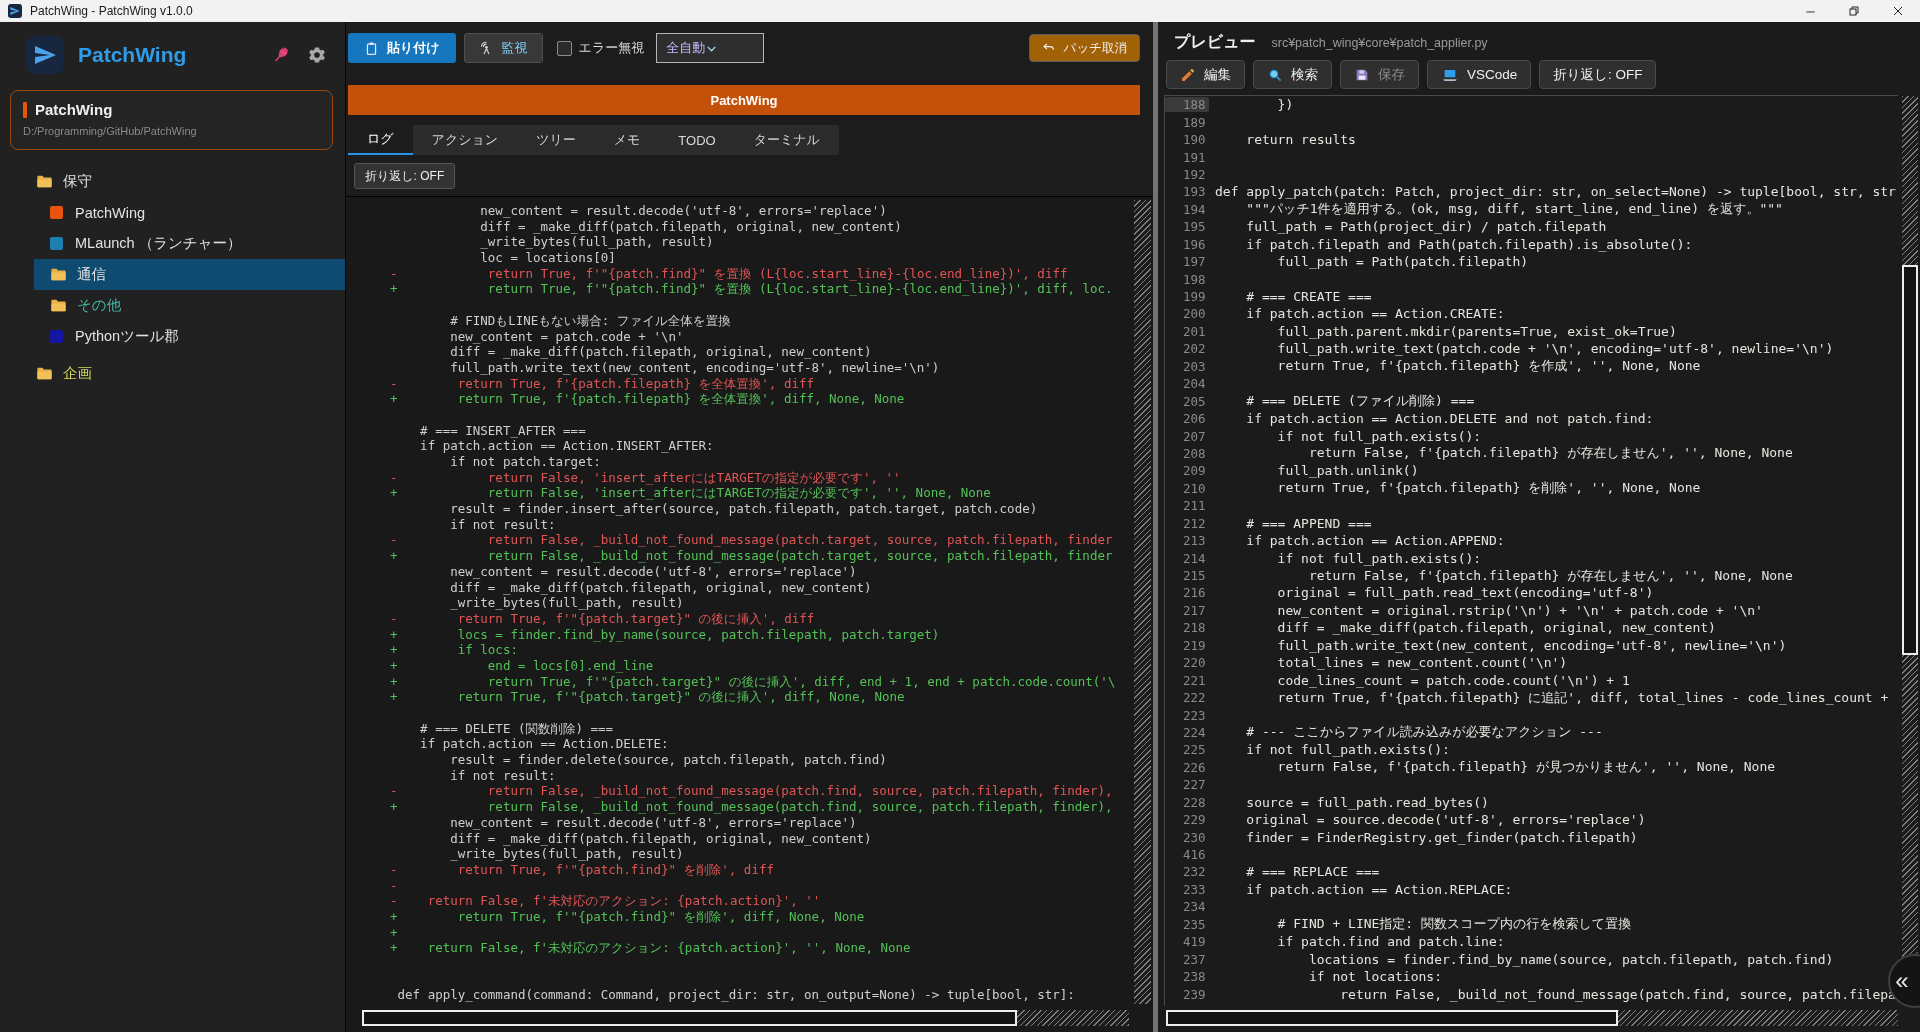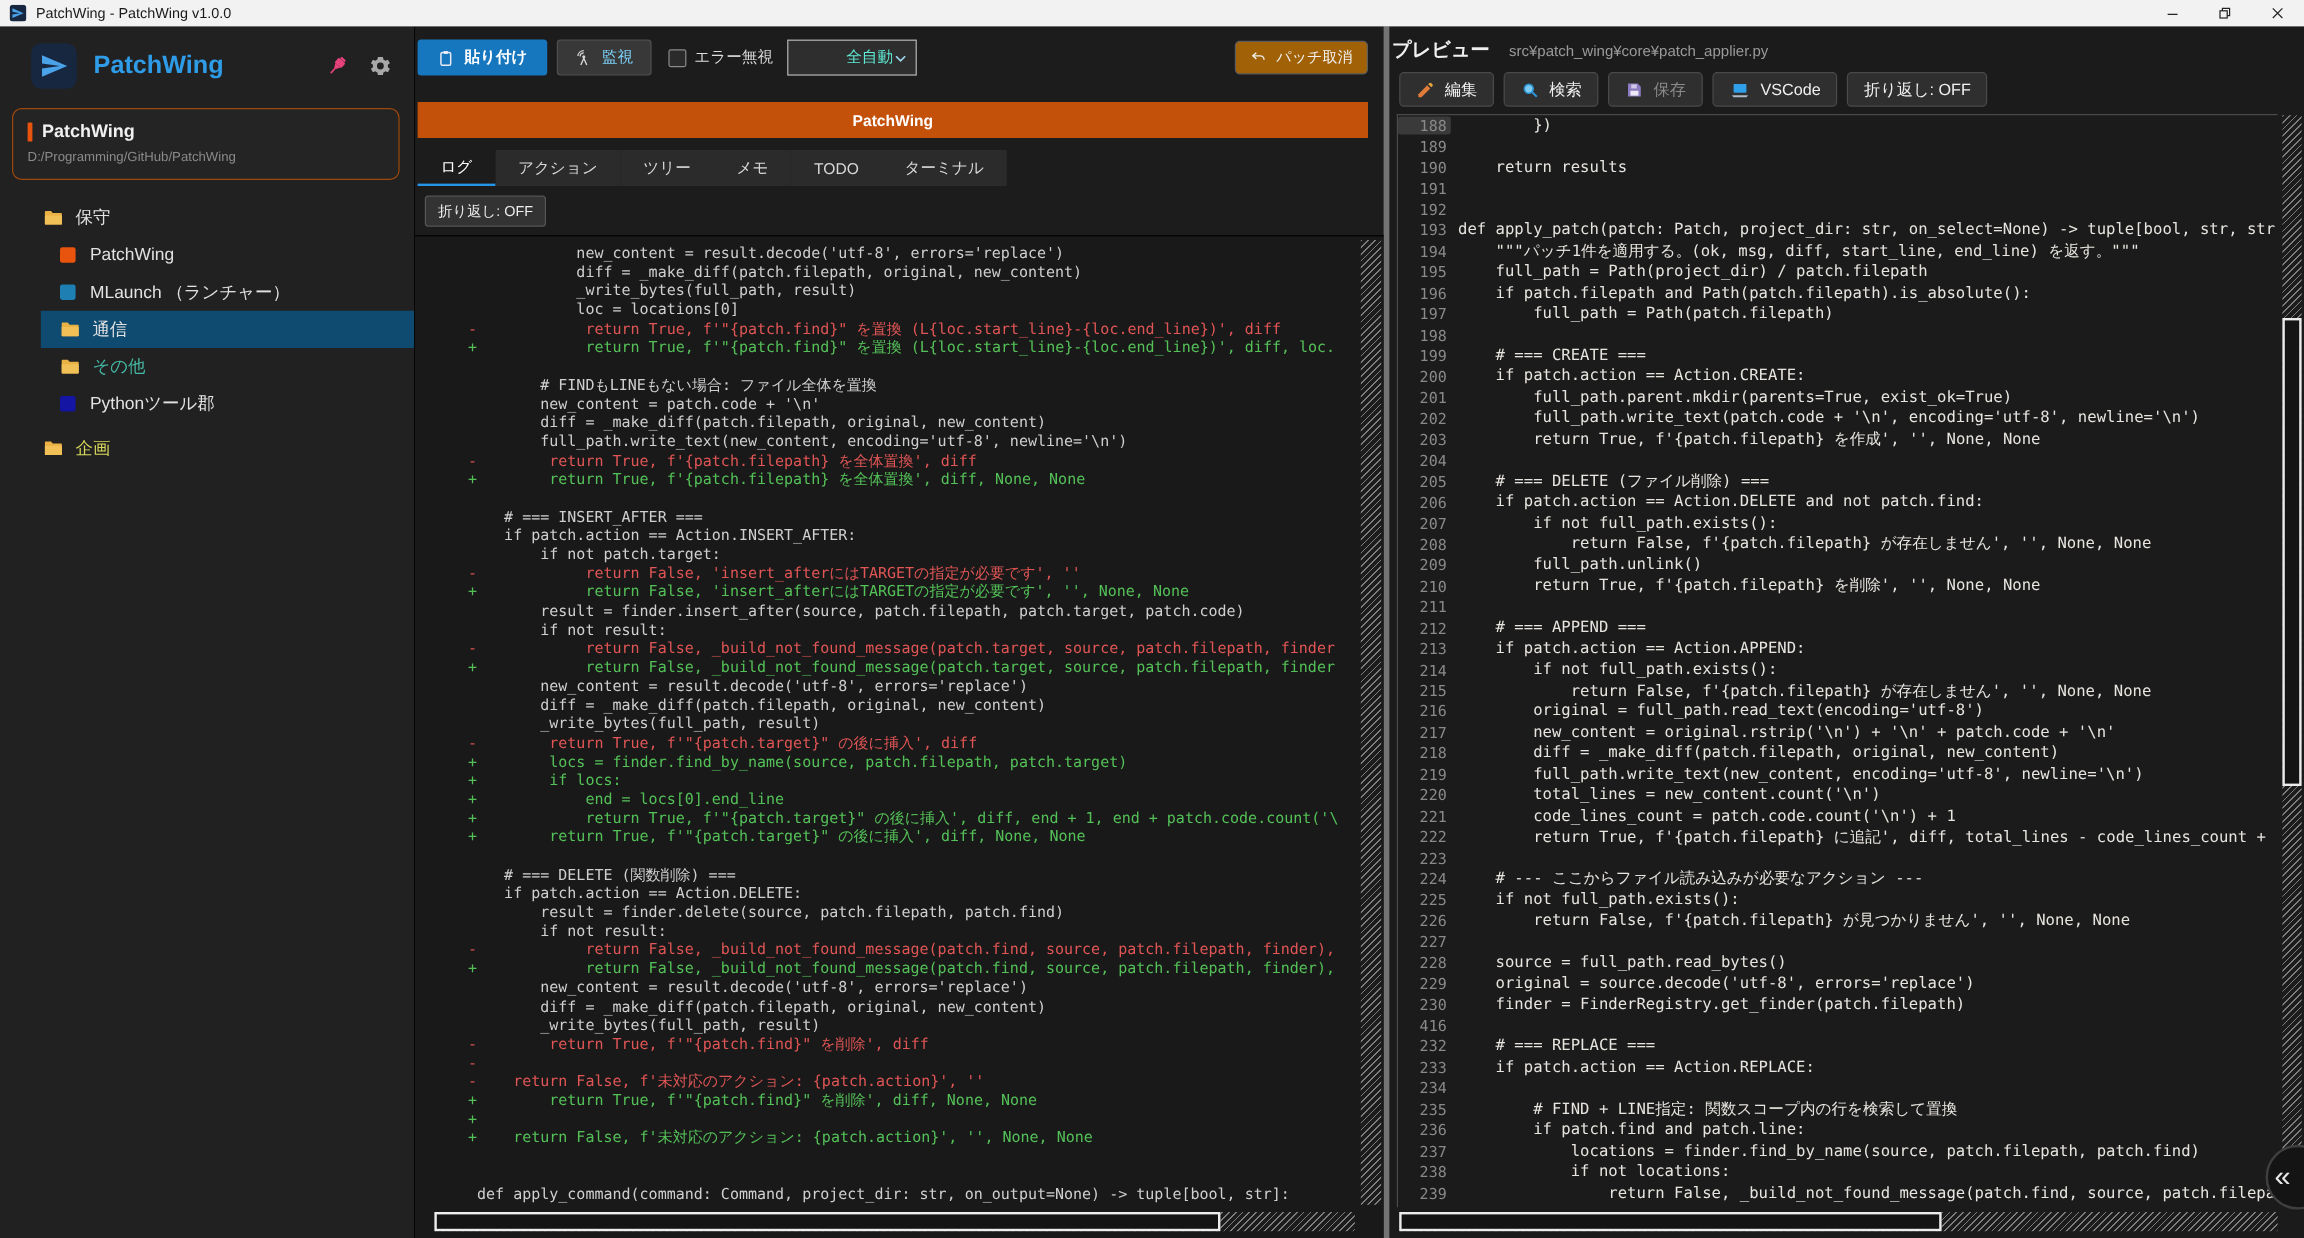--- a/index.html
+++ b/index.html
@@ -42,21 +42,21 @@
 
   
   .middle { width:812px; position:relative; background:#1c1c1c; border-right:5px solid #737373; }
   .toolbar { position:absolute; left:2px; right:13px; top:11px; height:30px; display:flex; align-items:center; }
   .btn { display:flex; align-items:center; gap:8px; border-radius:3px; cursor:default; }
   .btn-paste { height:30px; padding:0 16px; background:#1677be; color:#fff; font-size:13px; font-weight:bold; }
   .btn-watch { height:30px; padding:0 14px; margin-left:8px; background:#383838; border:1px solid #4f4f4f; color:#7dd3fc; font-size:13px; }
   .chk-group { display:flex; align-items:center; gap:7px; margin-left:14px; color:#dcdcdc; font-size:13px; }
   .cb { width:15px; height:15px; background:#2b2b2b; border:1px solid #8a8a8a; border-radius:2px; }
   .selectbox { margin-left:12px; height:30px; width:108px; background:#2e2e2e; border:1px solid #b5b5b5;
-    color:#5eead4; font-size:13px; padding:0 6px 0 9px; display:flex; align-items:center; justify-content:flex-end; }
+    color:#c4b5fd; font-size:13px; padding:0 6px 0 9px; display:flex; align-items:center; justify-content:flex-start; }
   .btn-undo { margin-left:auto; height:28px; padding:0 12px; background:#a16207; border:1px solid #5c5c5c;
     border-radius:4px; color:#f2f2f2; font-size:12.5px; }
   .banner { position:absolute; left:2px; right:13px; top:63px; height:30px; background:#c4510a;
     color:#fff; font-size:13px; font-weight:bold; display:flex; align-items:center; justify-content:center; }
   .tabs { position:absolute; left:2px; top:103px; height:30px; display:flex; }
   .tab { padding:0 19px; display:flex; align-items:center; font-size:13px; color:#d8d8d8; background:#2b2b2b; }
   .tab.active { background:transparent; color:#fff; border-bottom:2px solid #2595e8; }
   .wrapbtn { position:absolute; left:8px; top:141px; height:26px; padding:0 10px; background:#333;
     border:1px solid #555; border-radius:3px; color:#eee; font-size:12px; display:flex; align-items:center; }
   .logarea { position:absolute; left:0; right:0; top:174px; bottom:0; border-top:1px solid #000;
@@ -67,21 +67,21 @@
   .logline.d { color:#e05555; }
   .logline.a { color:#54c158; }
   .hatch { background:repeating-linear-gradient(135deg,#7d7d7d 0 1px,#1c1c1c 1px 4px); }
   .vscroll-mid { position:absolute; right:2px; top:3px; width:17px; bottom:28px; }
   .hscroll-mid { position:absolute; left:16px; right:24px; bottom:6px; height:16px; }
   .thumb { position:absolute; border:2px solid #ededed; background:#141414; }
   .hthumb-mid { left:0; top:0; bottom:0; width:655px; }
 
   
   .preview { flex:1; position:relative; background:#1b1b1b; }
-  .pv-header { position:absolute; left:2px; top:10px; display:flex; align-items:baseline; gap:16px; }
+  .pv-header { position:absolute; left:16px; top:10px; display:flex; align-items:baseline; gap:16px; }
   .pv-title { font-size:16px; font-weight:bold; color:#f0f0f0; }
   .pv-path { font-size:12.5px; color:#9a9a9a; }
   .pv-buttons { position:absolute; left:8px; top:38px; display:flex; gap:8px; }
   .pv-btn { height:29px; padding:0 13px; background:#2f2f2f; border:1px solid #4a4a4a; border-radius:4px;
     color:#f0f0f0; font-size:13.5px; display:flex; align-items:center; gap:8px; }
   .pv-btn .dim { color:#8a8a8a; }
   .pv-code { position:absolute; left:6px; top:73px; right:22px; bottom:26px; border-left:1px solid #4a4a4a;
     border-top:1px solid #4a4a4a; overflow:hidden; background:#1b1b1b; }
   .pv-row { display:flex; height:17.45px; align-items:center; }
   .pv-num { flex:none; width:50px; padding-left:18px; color:#8a8a8a; font-size:12.5px;
@@ -592,21 +592,21 @@
         </div>
         <div class="pv-row">
           <span class="pv-num">234</span>
           <span class="pv-text"></span>
         </div>
         <div class="pv-row">
           <span class="pv-num">235</span>
           <span class="pv-text">        # FIND + LINE指定: 関数スコープ内の行を検索して置換</span>
         </div>
         <div class="pv-row">
-          <span class="pv-num">236</span>
+          <span class="pv-num">419</span>
           <span class="pv-text">        if patch.find and patch.line:</span>
         </div>
         <div class="pv-row">
           <span class="pv-num">237</span>
           <span class="pv-text">            locations = finder.find_by_name(source, patch.filepath, patch.find)</span>
         </div>
         <div class="pv-row">
           <span class="pv-num">238</span>
           <span class="pv-text">            if not locations:</span>
         </div>

